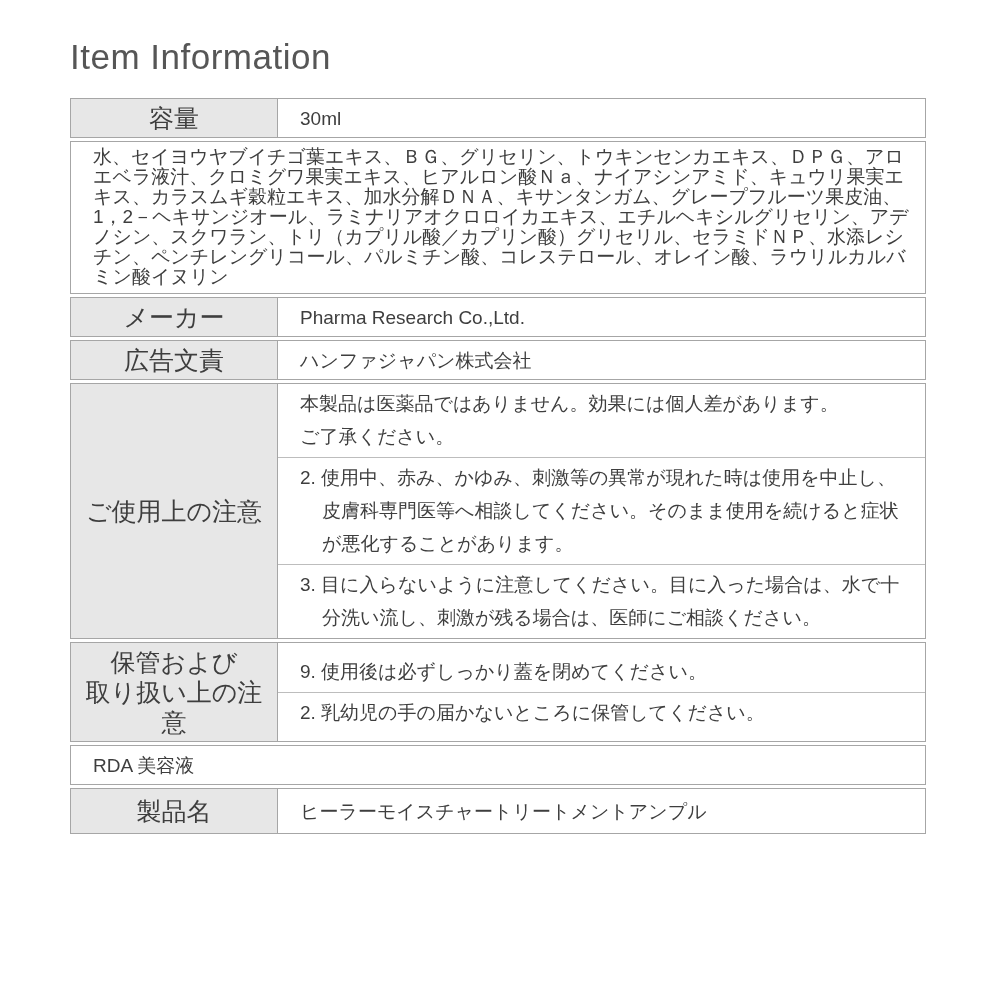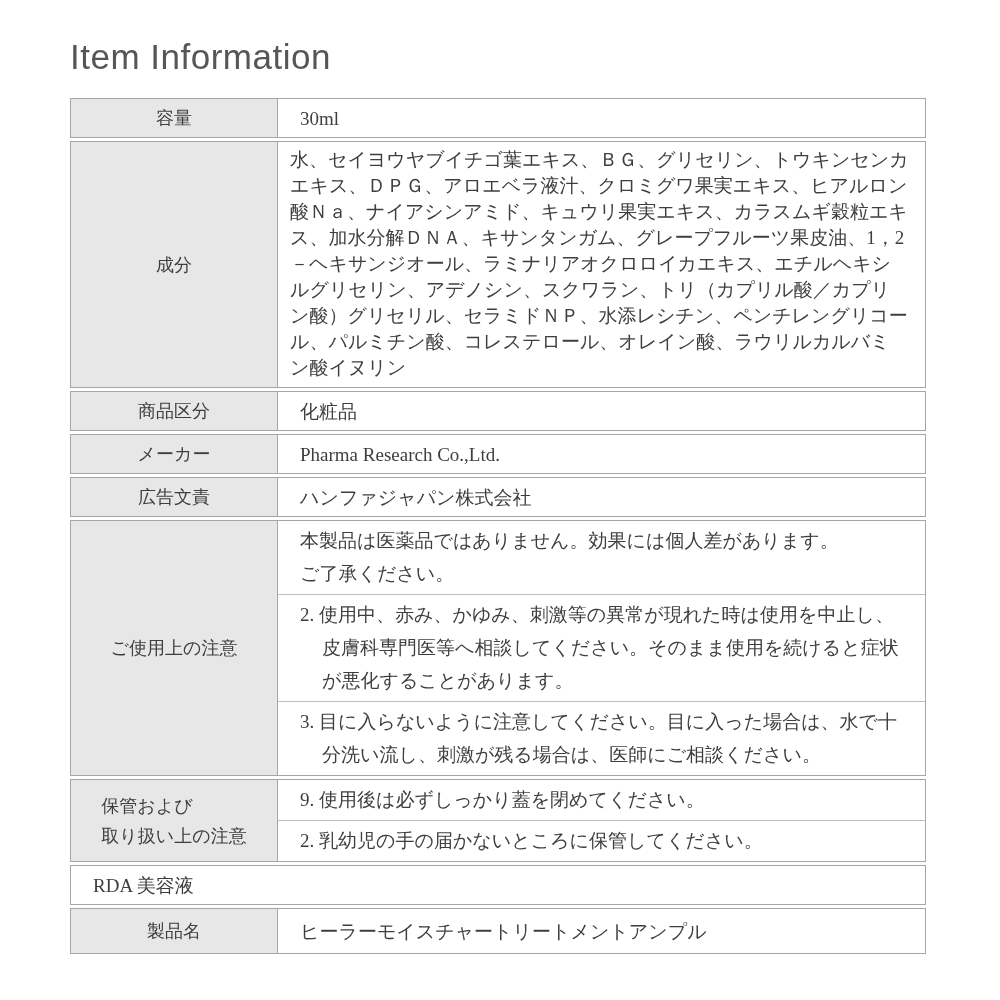--- a/index.html
+++ b/index.html
@@ -47,44 +47,44 @@
     margin-bottom: 3px;
     background: #ffffff;
   }
   .label-cell {
     flex: 0 0 207px;
     background: var(--header-cell-bg);
     border-right: 1px solid var(--border);
     display: flex;
     align-items: center;
     justify-content: center;
-    font-size: 18px;
+    text-align: center;
+    font-size: 25px;
     line-height: 30px;
     color: var(--text);
     white-space: pre-line;
     padding: 4px 8px;
   }
   .value-cell {
     flex: 1 1 auto;
     display: flex;
     flex-direction: column;
     justify-content: center;
     font-size: 19px;
     color: var(--text);
-    font-family: Liberation Serif, serif;
   }
   .value-cell.single {
     min-height: 38px;
     line-height: 27px;
     padding: 5px 18px 5px 22px;
     justify-content: center;
   }
   .value-cell.ingredients {
-    line-height: 26px;
-    padding: 5px 16px 6px 12px;
+    line-height: 20px;
+    padding: 5px 16px 6px 22px;
   }
   .value-cell.multi { padding: 0; }
   .sub {
     line-height: 33px;
     padding: 3px 18px 4px 22px;
     border-bottom: 1px solid var(--separator);
     white-space: pre-line;
     display: flex;
     flex-direction: column;
     justify-content: flex-start;
@@ -105,28 +105,23 @@
   <h1 class="page-title">Item Information</h1>
 
   <div class="info-table">
 
     <div class="row">
       <div class="label-cell">容量</div>
       <div class="value-cell single">30ml</div>
     </div>
 
     <div class="row">
-      <div class="label-cell">成分</div>
       <div class="value-cell ingredients">水、セイヨウヤブイチゴ葉エキス、ＢＧ、グリセリン、トウキンセンカエキス、ＤＰＧ、アロエベラ液汁、クロミグワ果実エキス、ヒアルロン酸Ｎａ、ナイアシンアミド、キュウリ果実エキス、カラスムギ穀粒エキス、加水分解ＤＮＡ、キサンタンガム、グレープフルーツ果皮油、1，2－ヘキサンジオール、ラミナリアオクロロイカエキス、エチルヘキシルグリセリン、アデノシン、スクワラン、トリ（カプリル酸／カプリン酸）グリセリル、セラミドＮＰ、水添レシチン、ペンチレングリコール、パルミチン酸、コレステロール、オレイン酸、ラウリルカルバミン酸イヌリン</div>
     </div>
 
-    <div class="row">
-      <div class="label-cell">商品区分</div>
-      <div class="value-cell single">化粧品</div>
-    </div>
 
     <div class="row">
       <div class="label-cell">メーカー</div>
       <div class="value-cell single">Pharma Research Co.,Ltd.</div>
     </div>
 
     <div class="row">
       <div class="label-cell">広告文責</div>
       <div class="value-cell single">ハンファジャパン株式会社</div>
     </div>

